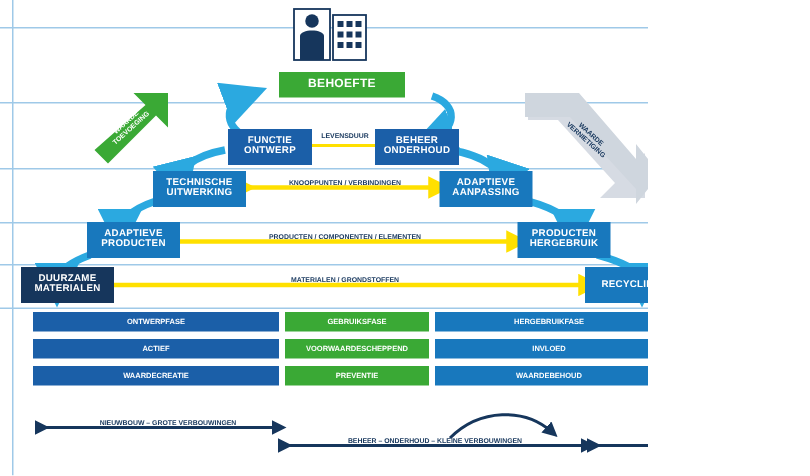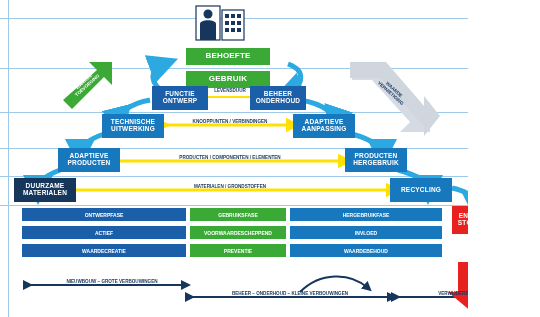--- a/index.html
+++ b/index.html
@@ -3,21 +3,21 @@
 <meta charset="utf-8">
 <style>
   html,body{margin:0;padding:0;}
   body{
     width:540px;height:317px;
     background:#ffffff;
     font-family:"Liberation Sans", sans-serif;
     overflow:hidden;
     position:relative;
   }
-  #stage{position:absolute;left:0;top:0;width:432px;height:317px;overflow:hidden;padding-left:36px;}
+  #stage{position:absolute;left:0;top:0;width:432px;height:317px;overflow:hidden;}
   .grid-line{position:absolute;background:#9fc9e8;}
   .box{
     position:absolute;
     display:flex;align-items:center;justify-content:center;
     text-align:center;
     color:#ffffff;
     font-weight:bold;
     line-height:1.05;
     box-sizing:border-box;
     letter-spacing:0.2px;
@@ -105,23 +105,20 @@
       <rect x="237" y="21" width="4" height="4" fill="#16365c"></rect>
       <rect x="225" y="28" width="4" height="4" fill="#16365c"></rect>
       <rect x="231" y="28" width="4" height="4" fill="#16365c"></rect>
       <rect x="237" y="28" width="4" height="4" fill="#16365c"></rect>
     </g>
   </svg>
 
   <div class="box green" style="left:186px;top:48px;width:84px;height:17px;font-size:8px;">
     <span>BEHOEFTE</span>
   </div>
-  <div class="box green" style="left:186px;top:71px;width:84px;height:17px;font-size:8px;">
-    <span>GEBRUIK</span>
-  </div>
 
   <div class="box blue" style="left:152px;top:86px;width:56px;height:24px;font-size:6.5px;white-space:pre-line;">
     <span>FUNCTIE
 ONTWERP</span>
   </div>
   <div class="box blue" style="left:250px;top:86px;width:56px;height:24px;font-size:6.5px;white-space:pre-line;">
     <span>BEHEER
 ONDERHOUD</span>
   </div>
   <div class="lbl" style="left:195px;top:88px;width:70px;font-size:4.6px;">

